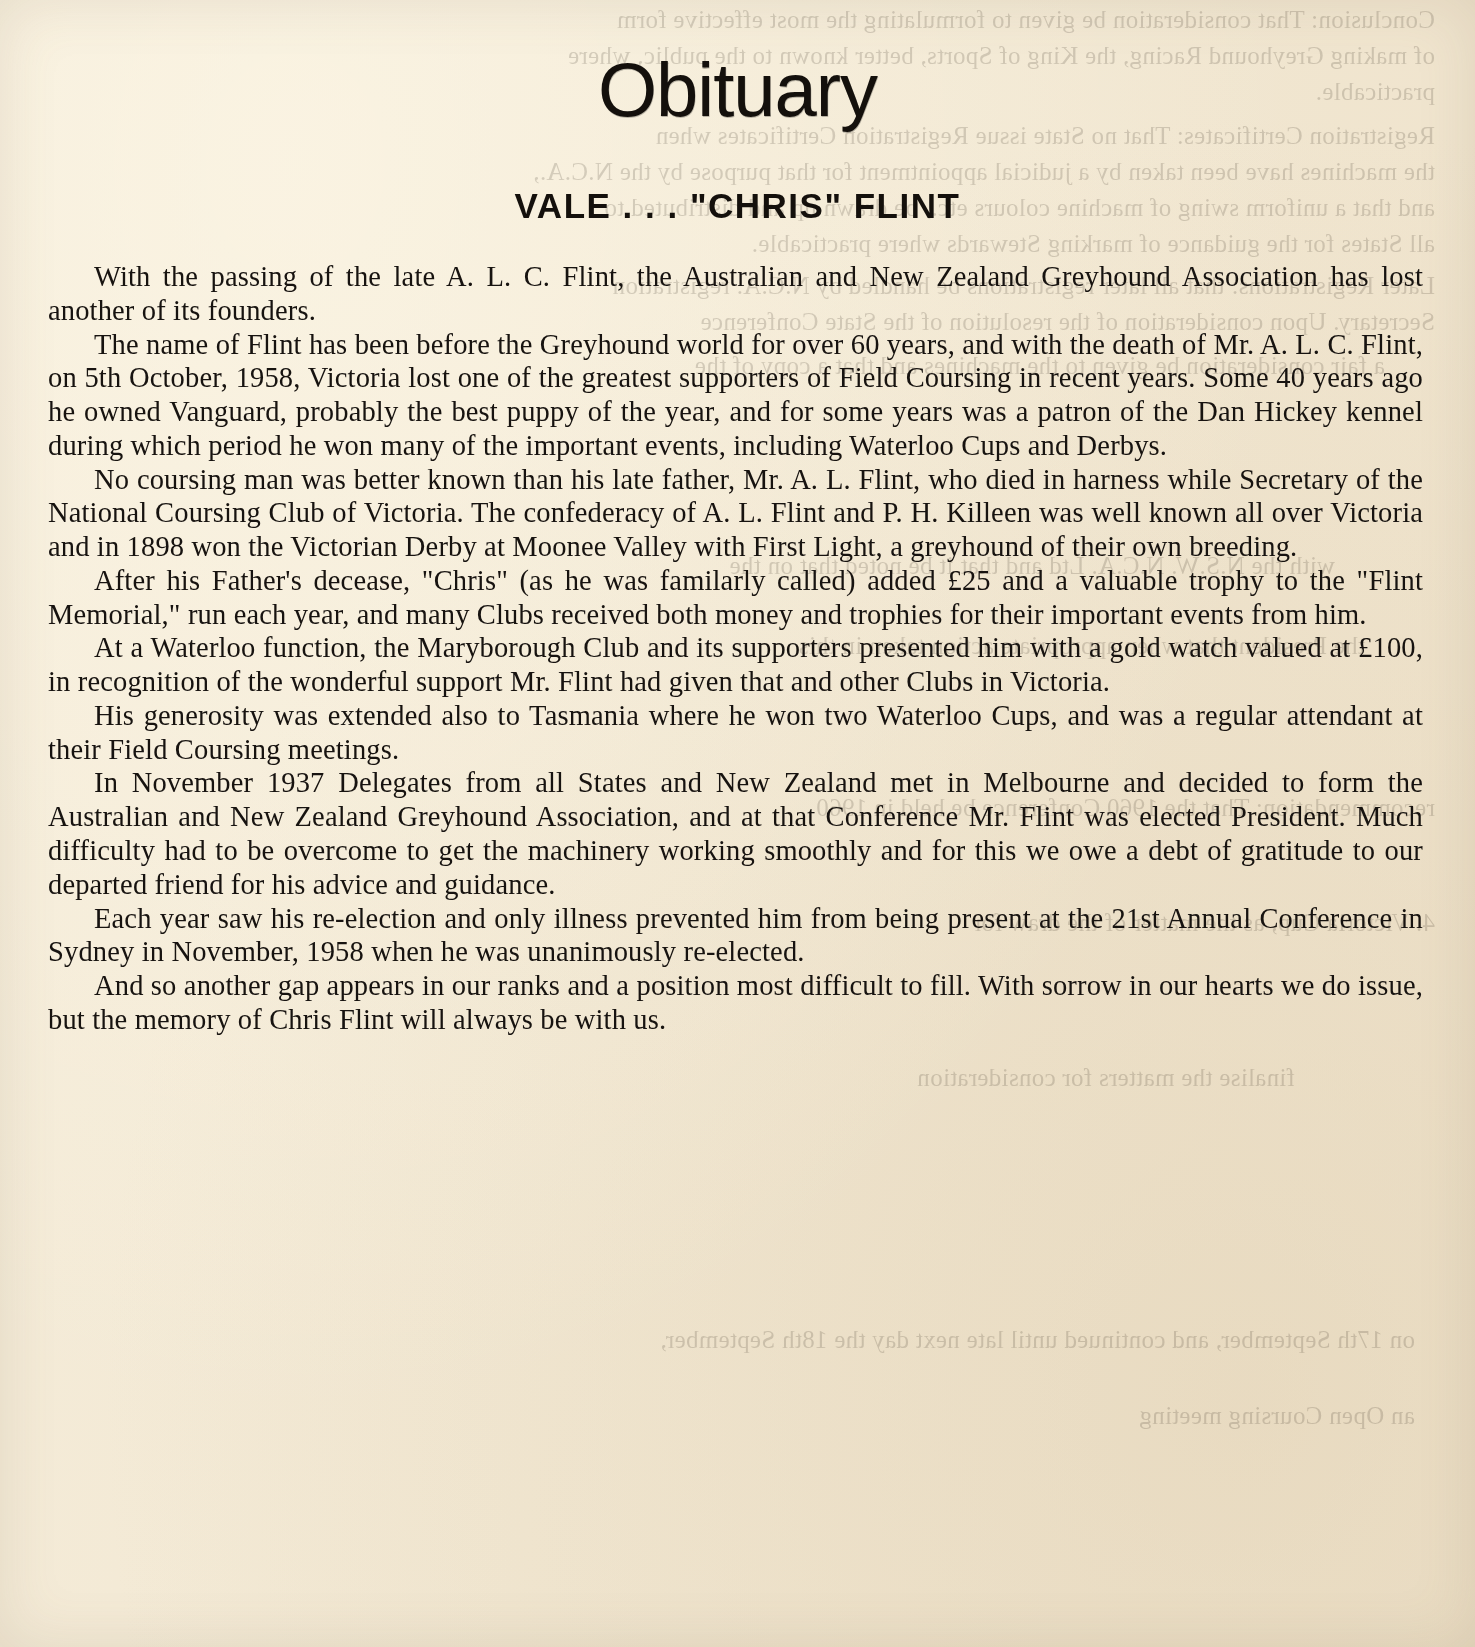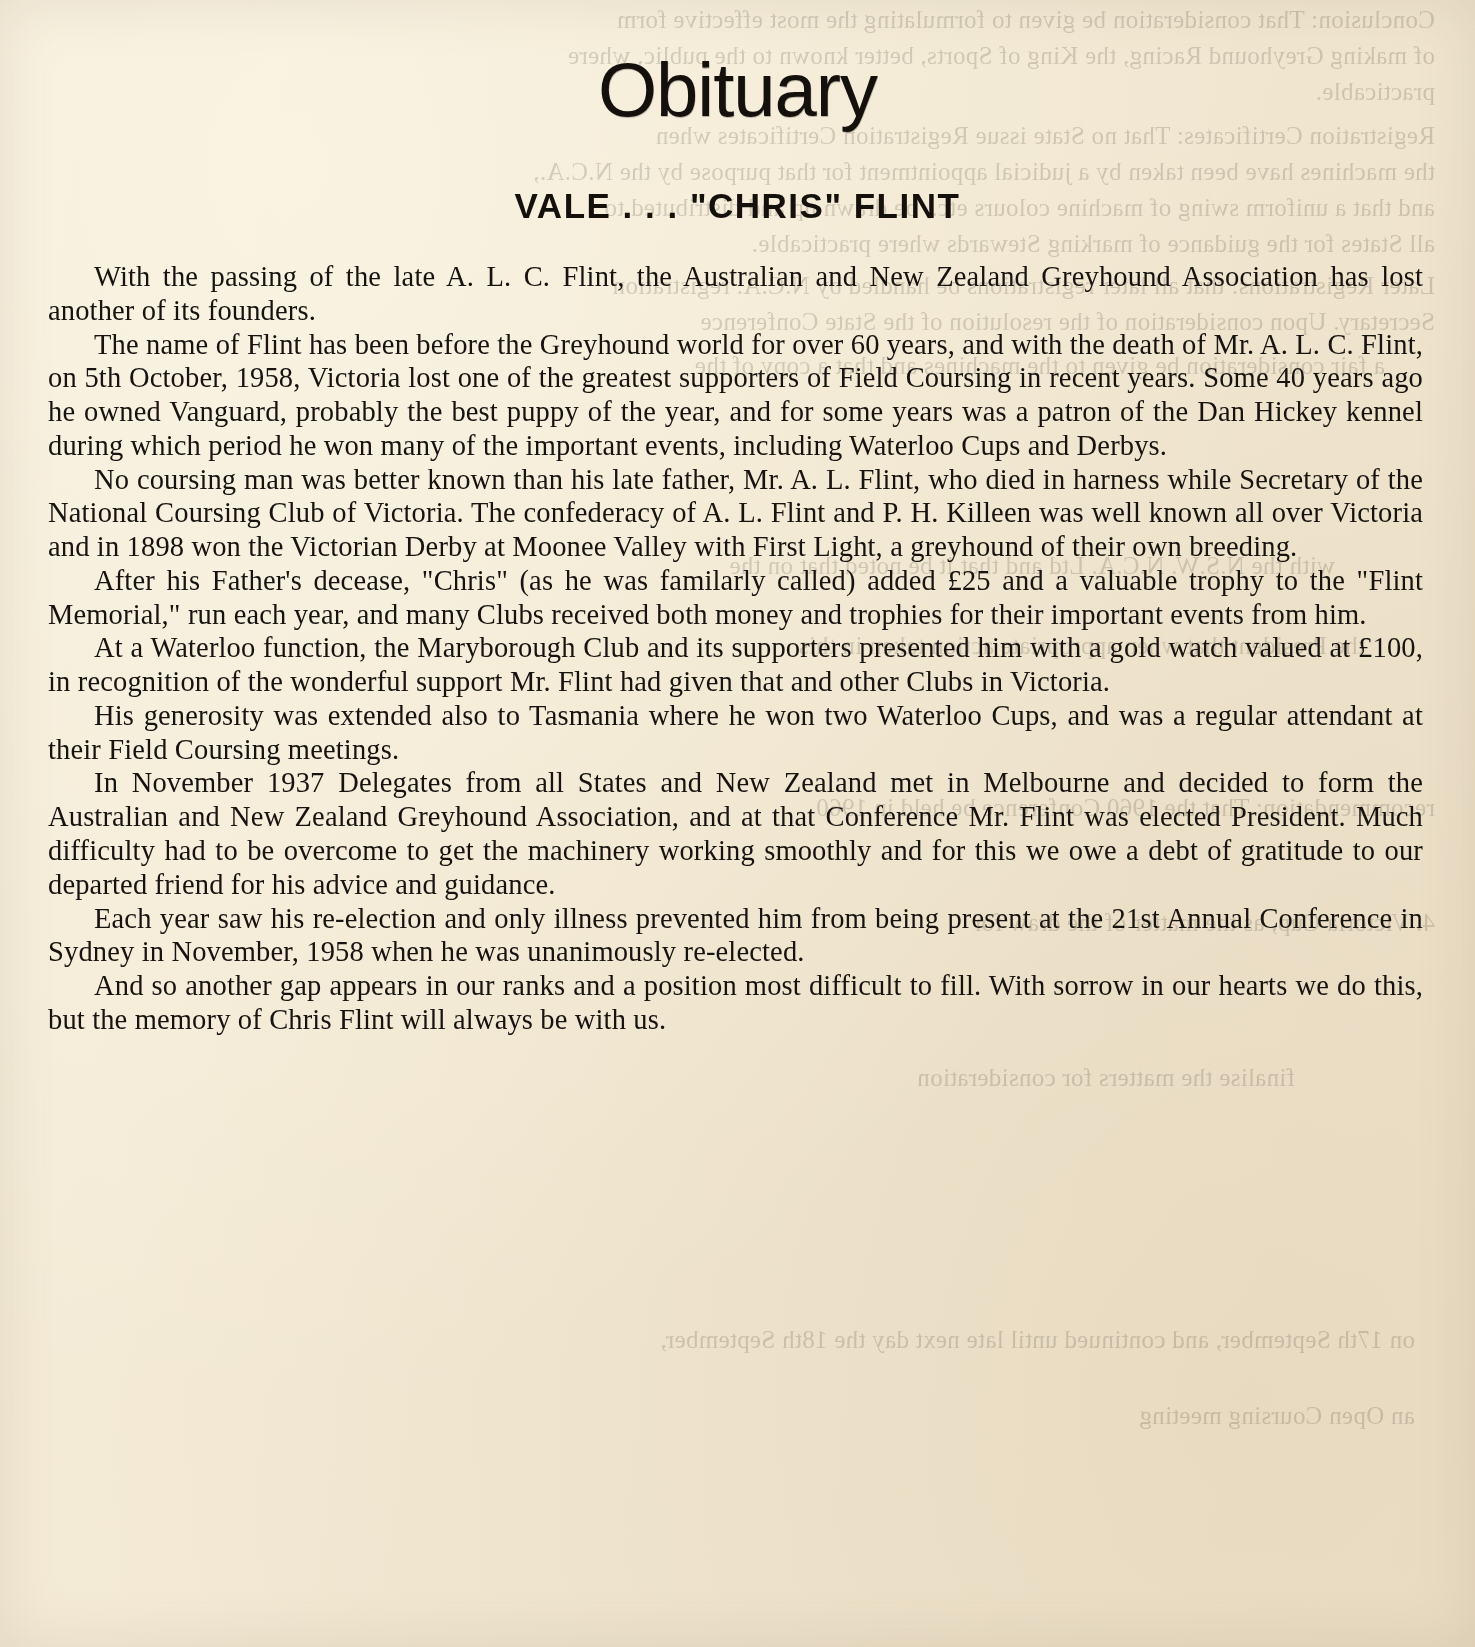--- a/index.html
+++ b/index.html
@@ -126,17 +126,17 @@
 
   <div class="article">
     <p>With the passing of the late A. L. C. Flint, the Australian and New Zealand Greyhound Association has lost another of its founders.</p>
     <p>The name of Flint has been before the Greyhound world for over 60 years, and with the death of Mr. A. L. C. Flint, on 5th October, 1958, Victoria lost one of the greatest supporters of Field Coursing in recent years. Some 40 years ago he owned Vanguard, probably the best puppy of the year, and for some years was a patron of the Dan Hickey kennel during which period he won many of the important events, including Waterloo Cups and Derbys.</p>
     <p>No coursing man was better known than his late father, Mr. A. L. Flint, who died in harness while Secretary of the National Coursing Club of Victoria. The confederacy of A. L. Flint and P. H. Killeen was well known all over Victoria and in 1898 won the Victorian Derby at Moonee Valley with First Light, a greyhound of their own breeding.</p>
     <p>After his Father's decease, "Chris" (as he was familarly called) added £25 and a valuable trophy to the "Flint Memorial," run each year, and many Clubs received both money and trophies for their important events from him.</p>
     <p>At a Waterloo function, the Maryborough Club and its supporters presented him with a gold watch valued at £100, in recognition of the wonderful support Mr. Flint had given that and other Clubs in Victoria.</p>
     <p>His generosity was extended also to Tasmania where he won two Waterloo Cups, and was a regular attendant at their Field Coursing meetings.</p>
     <p>In November 1937 Delegates from all States and New Zealand met in Melbourne and decided to form the Australian and New Zealand Greyhound Association, and at that Conference Mr. Flint was elected President. Much difficulty had to be overcome to get the machinery working smoothly and for this we owe a debt of gratitude to our departed friend for his advice and guidance.</p>
     <p>Each year saw his re-election and only illness prevented him from being present at the 21st Annual Conference in Sydney in November, 1958 when he was unanimously re-elected.</p>
-    <p>And so another gap appears in our ranks and a position most difficult to fill. With sorrow in our hearts we do this, but the memory of Chris Flint will always be with us.</p>
+    <p>And so another gap appears in our ranks and a position most difficult to fill. With sorrow in our hearts we do issue, but the memory of Chris Flint will always be with us.</p>
   </div>
 </div>
 
 <div class="edge-shadow"></div>
 
 </body></html>

